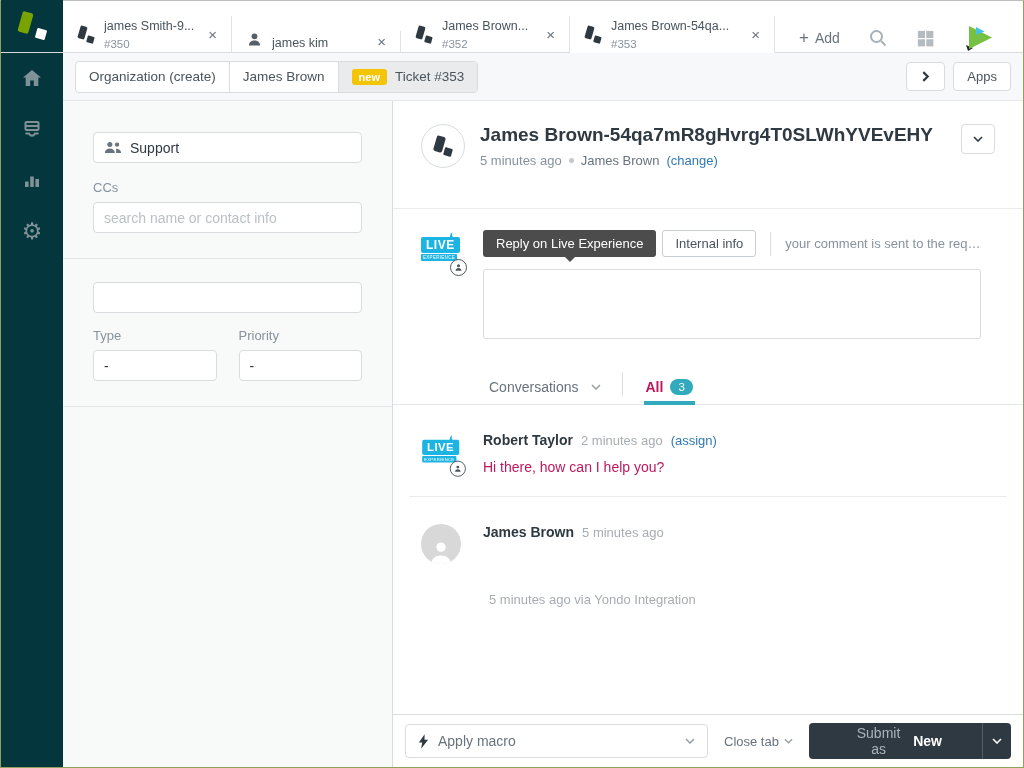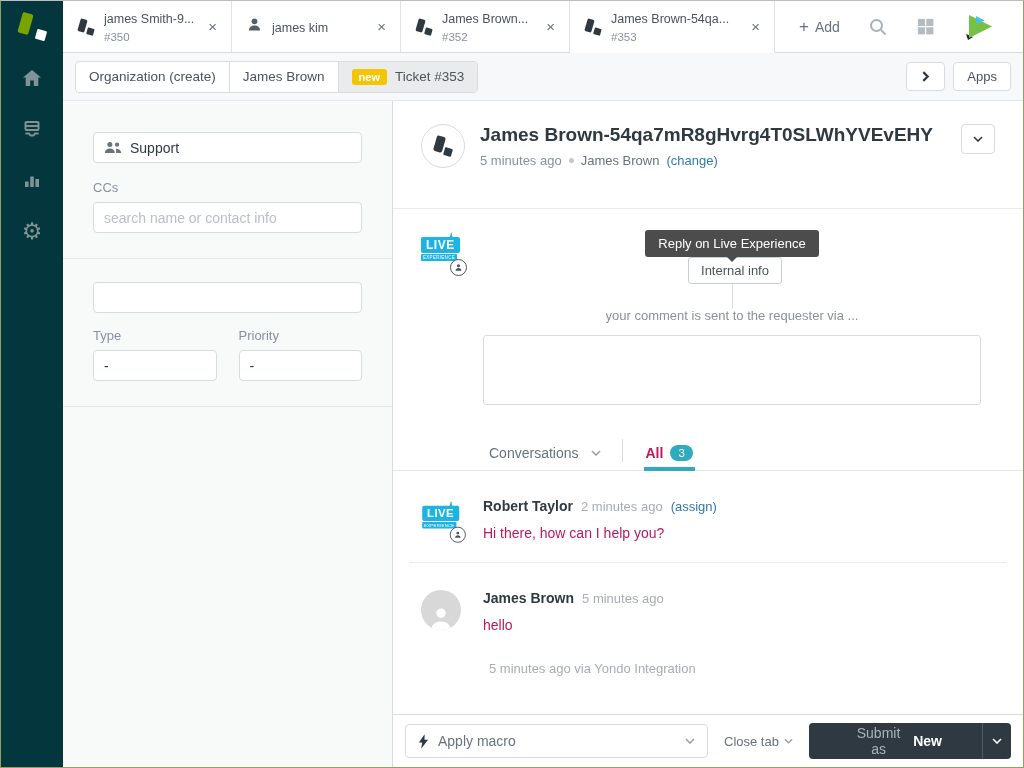--- a/index.html
+++ b/index.html
@@ -2,21 +2,21 @@
 <html><head>
 <meta charset="utf-8">
 <style>
   * { margin:0; padding:0; box-sizing:border-box; }
   html,body { width:1024px; height:768px; overflow:hidden; background:#fff;
     font-family:"Liberation Sans","DejaVu Sans",sans-serif; color:#2f3941; }
   .screen { width:1024px; height:768px; display:flex; flex-direction:column;
     border:1px solid #8fa05f; border-top-color:#bdbdbd; }
 
   
-  .topbar { height:52px; display:flex; background:#fff; border-bottom:1px solid #d8dcde; flex:none; }
+  .topbar { height:52px; display:flex; background:#fff; border-bottom:1px solid #d8dcde; flex:none;align-items:flex-end; }
   .logo-box { width:62px; height:52px; background:#03363d; flex:none; position:relative; cursor:pointer; }
   .zd-mark { position:relative; display:inline-block; }
   .zd-mark i { position:absolute; display:block; }
   .logo-mark { width:30px; height:30px; left:16px; top:11px; position:absolute; }
   .logo-mark .r1 { left:3px; top:1px; width:11px; height:21px; background:#78a300; border-radius:2px; transform:rotate(16deg); }
   .logo-mark .r2 { right:1px; bottom:2px; width:10px; height:10px; background:#fff; border-radius:1px; transform:rotate(16deg); }
   .tab { width:169px; flex:none; display:flex; align-items:center; gap:9px; padding:0 10px 0 14px;
     border-right:1px solid #e0e3e5; background:#fff; cursor:pointer; }
   .tab.active { width:205px; margin-bottom:-1px; border-bottom:1px solid #fff; }
   .tab-mark { width:18px; height:18px; color:#2f3941; flex:none; }
@@ -76,21 +76,21 @@
   .hdr-caret { margin-left:auto; width:34px; height:30px; border:1px solid #d8dcde; border-radius:4px; background:#fff; display:flex; align-items:center; justify-content:center; color:#2f3941; cursor:pointer; }
 
   
   .reply-section { flex:none; display:flex; padding:21px 42px 0 28px; gap:14px; }
   .live-logo { width:48px; height:44px; position:relative; flex:none; }
   .live-main { position:absolute; top:7px; left:0; background:#1cb4e3; color:#fff; font-weight:bold; font-size:12px; letter-spacing:0.5px; padding:1px 5px; border-radius:2px; }
   .live-sub { position:absolute; top:24px; left:0; background:#1cb4e3; color:#fff; font-size:4.5px; padding:1px 2px; border-radius:1px; letter-spacing:0.3px; }
   .live-cres { position:absolute; top:0; right:8px; width:9px; height:9px; border-radius:50%; box-shadow:-2px 2px 0 0 #1cb4e3; }
   .live-person { position:absolute; right:2px; bottom:-2px; width:17px; height:17px; border-radius:50%; background:#fff; border:1px solid #49545c; display:flex; align-items:center; justify-content:center; color:#49545c; }
   .reply-body { flex:1; min-width:0; }
-  .reply-tabs { display:flex; align-items:center;flex-direction:column; }
+  .reply-tabs { display:flex; align-items:center; }
   .reply-tab-dark { background:#4c4c4c; color:#fff; font-size:13px; padding:6px 13px; border-radius:3px; position:relative; cursor:pointer; white-space:nowrap; }
   .reply-tab-dark::after { content:""; position:absolute; left:50%; bottom:-5px; margin-left:-5px; border-left:5px solid transparent; border-right:5px solid transparent; border-top:5px solid #4c4c4c; }
   .reply-tab-light { background:#fff; border:1px solid #c9ced2; color:#49545c; font-size:13px; padding:5px 12px; border-radius:3px; margin-left:6px; cursor:pointer; white-space:nowrap; }
   .vbar { width:1px; height:24px; background:#d8dcde; margin:0 14px; flex:none; }
   .reply-hint { font-size:13px; color:#87929d; white-space:nowrap; overflow:hidden; text-overflow:ellipsis; min-width:0; }
   .reply-box { margin-top:12px; width:100%; height:70px; border:1px solid #d8dcde; border-radius:3px; resize:none; outline:none; font-family:inherit; font-size:14px; padding:8px; color:#2f3941; }
 
   
   .convo-tabs { flex:none; margin-top:26px; display:flex; align-items:stretch; border-bottom:1px solid #e4e7e9; padding-left:96px; height:36px; }
   .convo-dd { display:flex; align-items:center; gap:12px; color:#68737d; font-size:14px; cursor:pointer; }
@@ -394,21 +394,20 @@
                     <circle cx="10" cy="7" r="3.6"></circle>
                     <path d="M2.5 20c0-4 3.3-6.5 7.5-6.5s7.5 2.5 7.5 6.5z"></path>
                   </svg>
               </span>
             </div>
             <div class="msg-body">
               <div class="msg-head">
                 <span class="msg-author">James Brown</span>
                 <span class="msg-time">5 minutes ago</span>
               </div>
-              <div class="msg-text">hello</div>
             </div>
           </div>
 
           <div class="system-note">5 minutes ago via Yondo Integration</div>
 
           <div class="footer">
             <div class="macro-box">
               <svg width="11" height="15" viewBox="0 0 12 16" fill="#2f3941">
                   <path d="M7.2 0 L1 9.2 h3.6 L3.4 16 L11 6.2 H7.1 Z"></path>
                 </svg>

